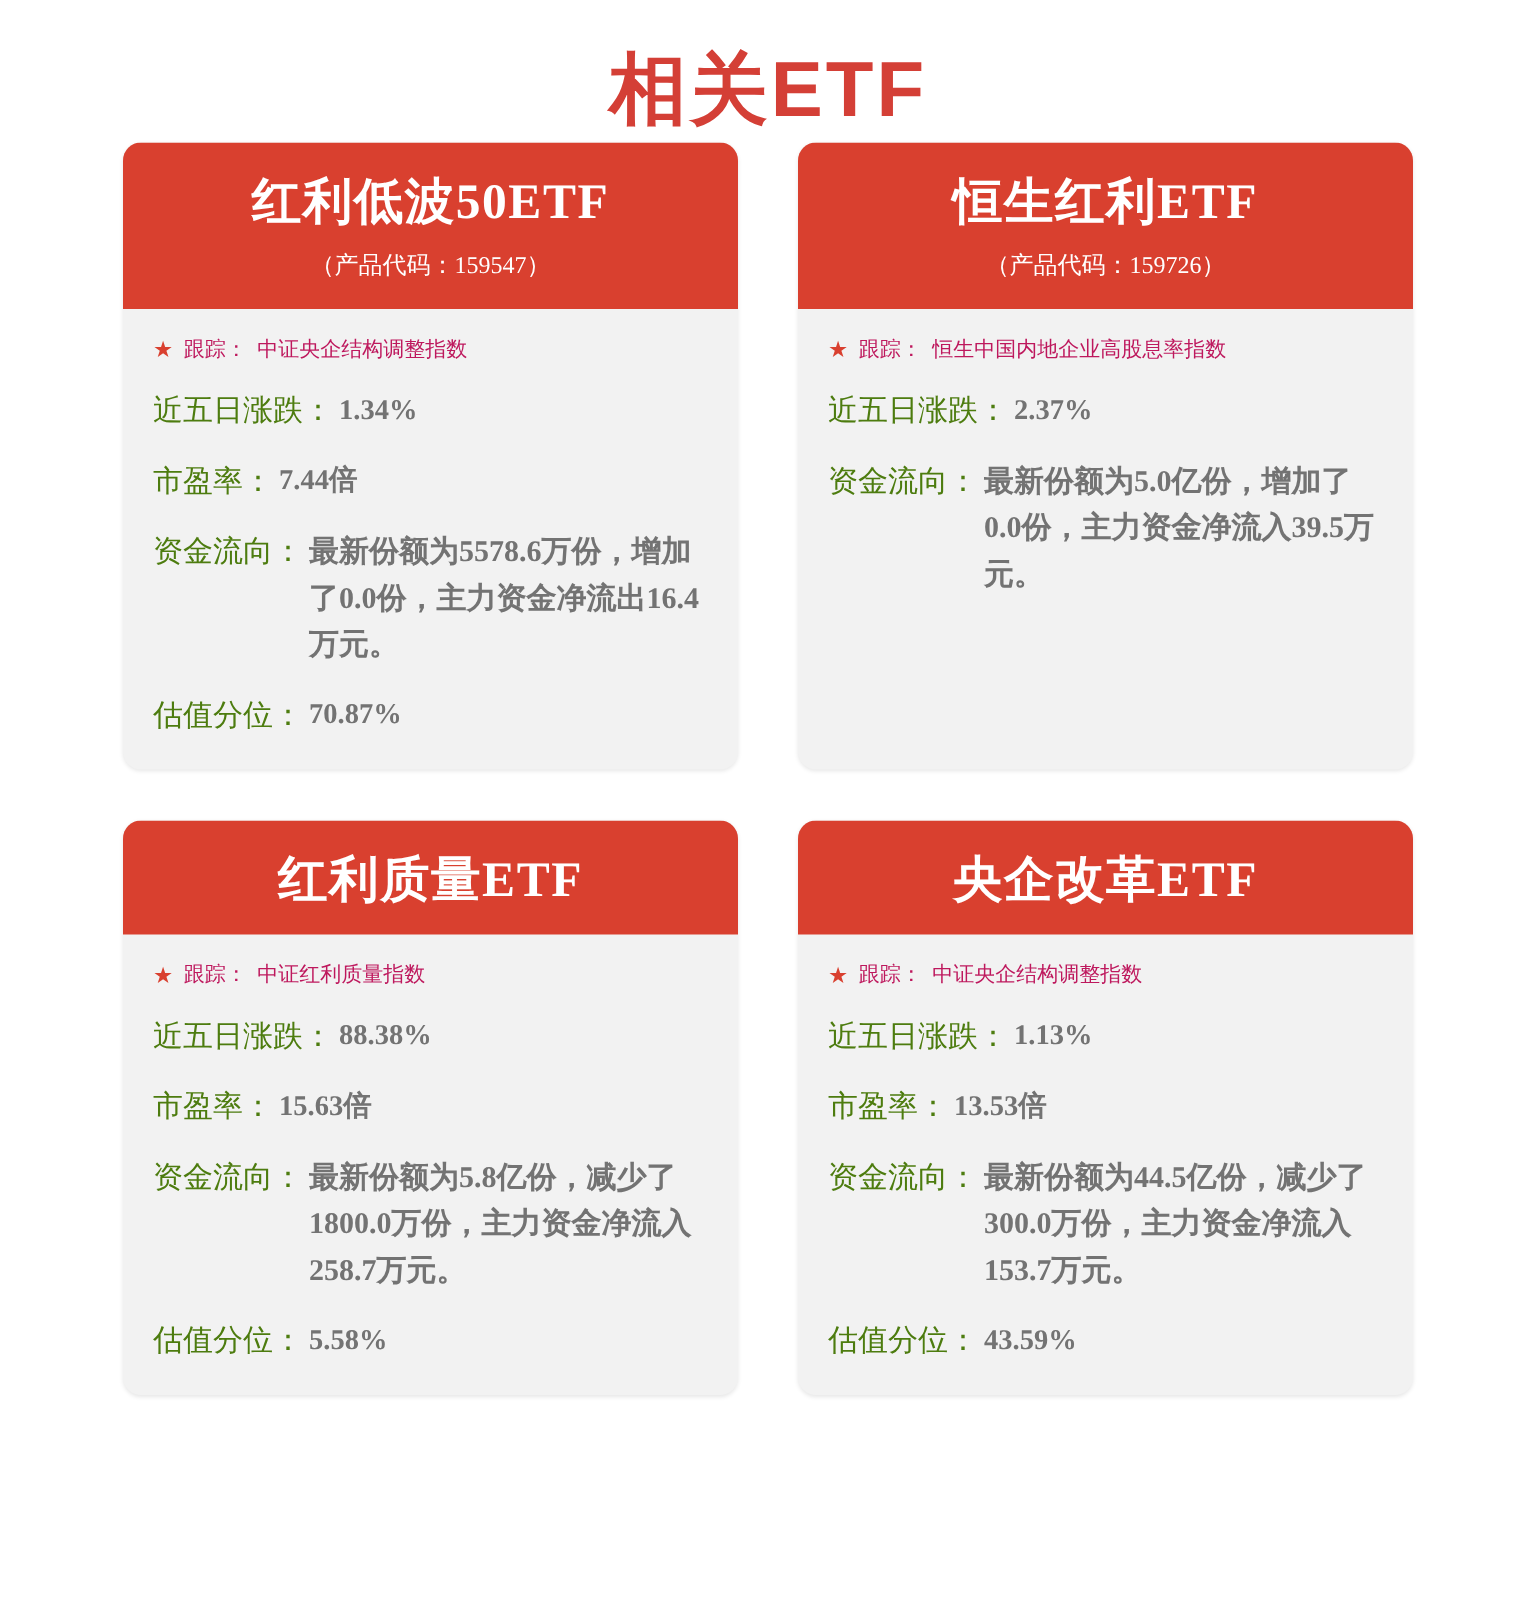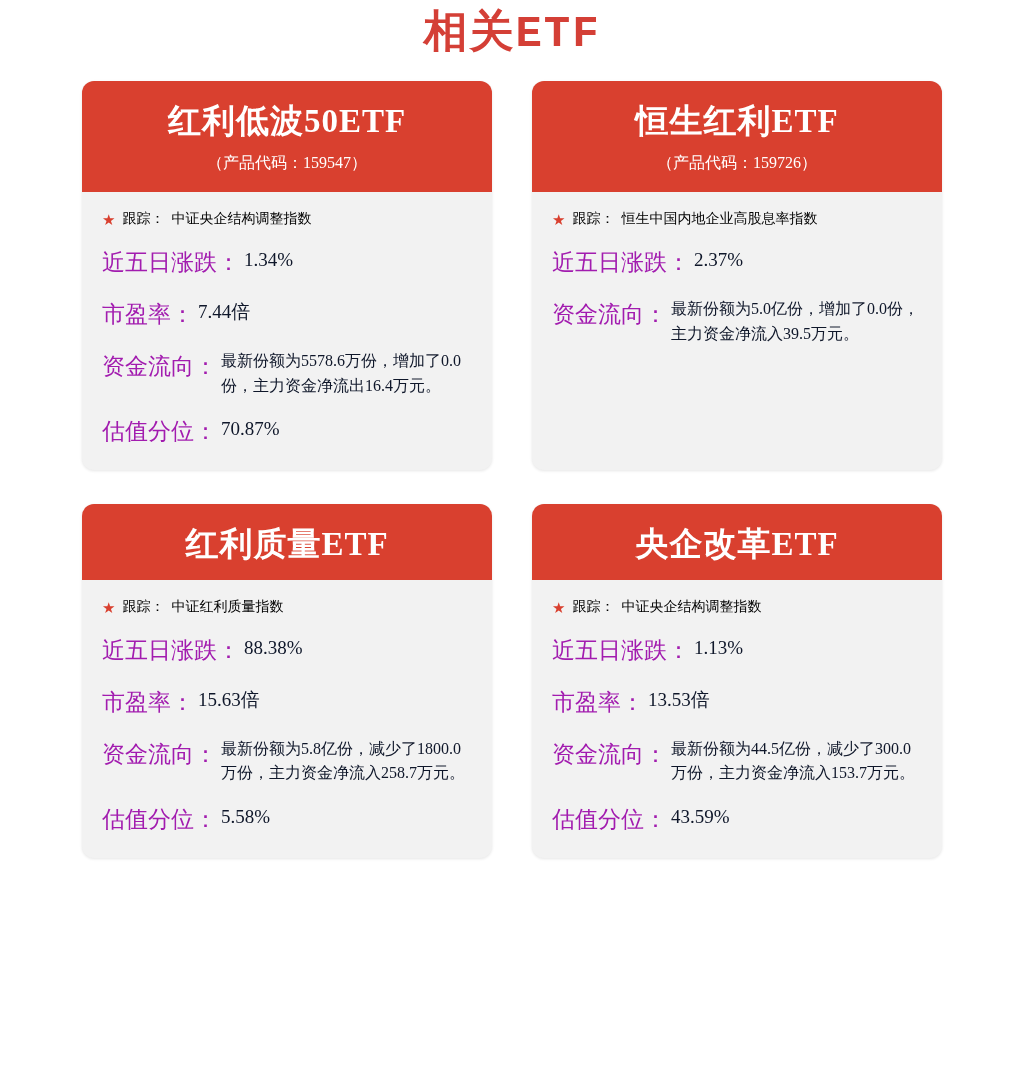--- a/index.html
+++ b/index.html
@@ -14,36 +14,35 @@
     -webkit-font-smoothing: antialiased;
   }
   .page {
     width: 1024px;
     height: 1080px;
     position: relative;
     box-sizing: border-box;
   }
   .page-title {
     text-align: center;
-    font-family: Liberation Mono, monospace;
+    font-family: Liberation Sans, sans-serif;
     font-weight: bold;
-    font-size: 44px;
+    font-size: 52px;
     color: #d43f36;
     letter-spacing: 2px;
-    padding-top: 6px;
+    padding-top: 27px;
     margin: 0;
     line-height: 1.3;
   }
   .cards {
     display: grid;
     grid-template-columns: 410px 410px;
     column-gap: 40px;
     row-gap: 34px;
     justify-content: center;
-    margin-top: 18px;
   }
   .card {
     background: #f2f2f2;
     border-radius: 12px;
     overflow: hidden;
     box-shadow: 0 1px 3px rgba(0,0,0,0.10);
     display: flex;
     flex-direction: column;
   }
   .card-header {
@@ -76,45 +75,45 @@
   }
   .star-icon {
     color: #d9402f;
     font-size: 15px;
     line-height: 1.2;
     flex: none;
     margin-top: 1px;
   }
   .track-text {
     font-size: 14px;
-    color: #000000;
+    color: #be185d;
     font-family: "Liberation Serif", serif;
   }
   .stat-row {
     display: flex;
     align-items: flex-start;
     margin-bottom: 16px;
   }
   .stat-row:last-child { margin-bottom: 0; }
   .stat-label {
-    font-size: 23px;
-    color: #a21caf;
+    font-size: 20px;
+    color: #4d7c0f;
     flex: none;
     white-space: nowrap;
     line-height: 1.55;
   }
   .stat-value {
     font-size: 19px;
-    color: #0f172a;
-    font-weight: normal;
+    color: #737373;
+    font-weight: bold;
     line-height: 1.55;
     margin-left: 4px;
   }
   .stat-value.flow {
-    font-size: 16px;
+    font-size: 20px;
   }
 </style>
 </head>
 <body>
 
 <div class="page">
 
   <h1 class="page-title">相关ETF</h1>
 
   <div class="cards">

